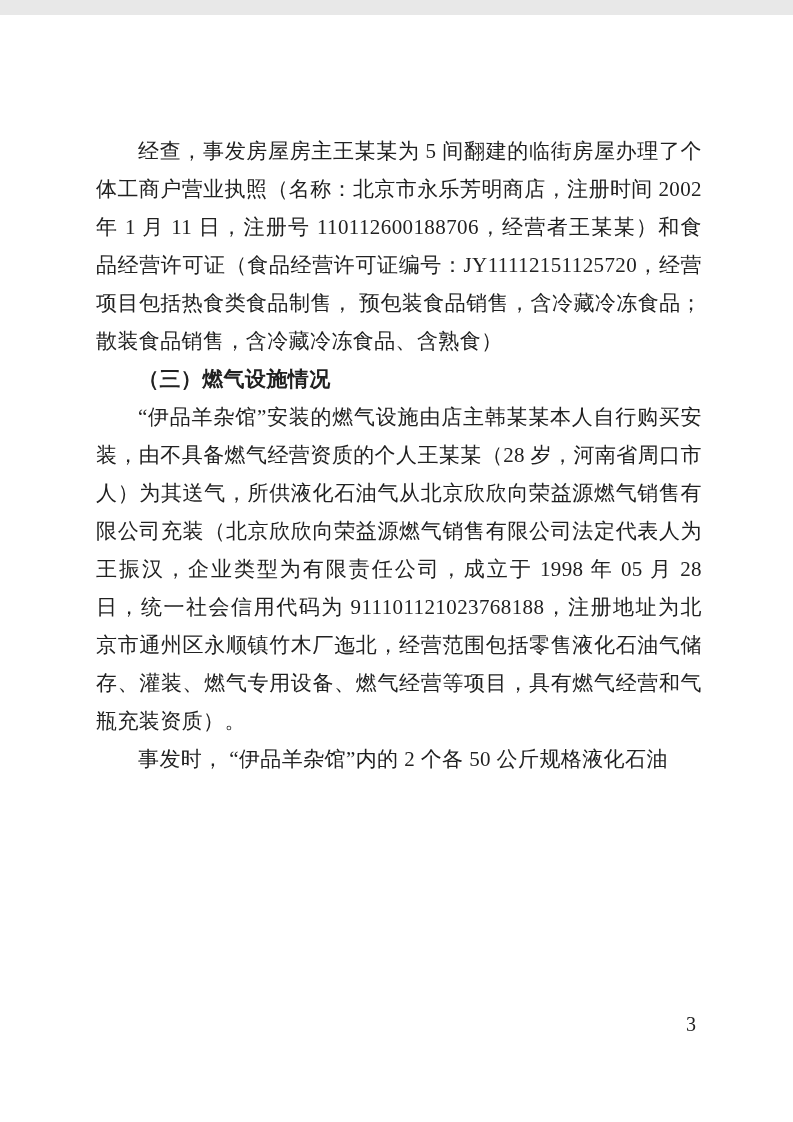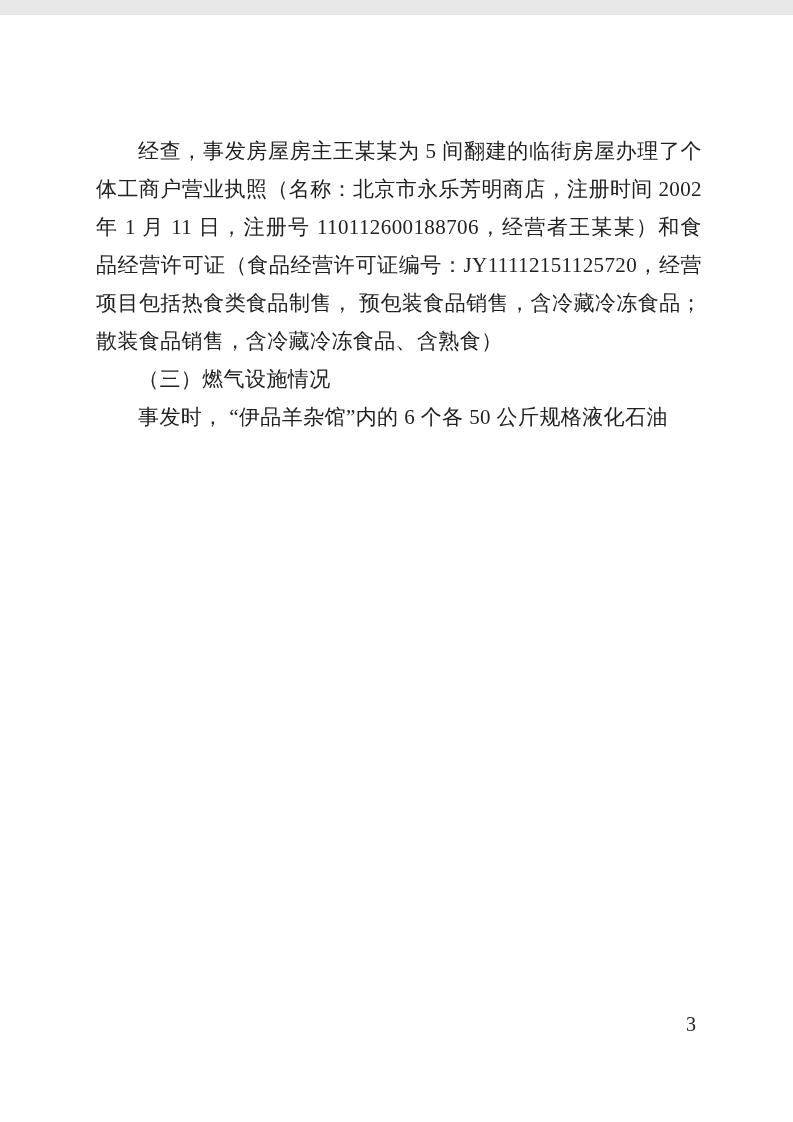--- a/index.html
+++ b/index.html
@@ -30,35 +30,36 @@
   .content p {
     margin: 0;
     padding: 0;
     text-indent: 2em;
     word-break: break-all;
   }
   .section-heading {
     margin: 0;
     padding: 0;
     text-indent: 2em;
-    font-weight: normal;
+    font-weight: bold;
   }
   .page-number {
     position: absolute;
     right: 97px;
     top: 995px;
     font-size: 20px;
     line-height: 28px;
     color: #212121;
     font-family: "Liberation Serif", "DejaVu Serif", serif;
   }
 </style>
 </head>
 <body>
 
 <div class="page">
   <div class="content">
     <p>经查，事发房屋房主王某某为 5 间翻建的临街房屋办理了个体工商户营业执照（名称：北京市永乐芳明商店，注册时间 2002 年 1 月 11 日，注册号 110112600188706，经营者王某某）和食品经营许可证（食品经营许可证编号：JY11112151125720，经营项目包括热食类食品制售， 预包装食品销售，含冷藏冷冻食品；散装食品销售，含冷藏冷冻食品、含熟食）</p>
     <p class="section-heading">（三）燃气设施情况</p>
-    <p>事发时， “伊品羊杂馆”内的 6 个各 50 公斤规格液化石油</p>
+    <p>“伊品羊杂馆”安装的燃气设施由店主韩某某本人自行购买安装，由不具备燃气经营资质的个人王某某（28 岁，河南省周口市人）为其送气，所供液化石油气从北京欣欣向荣益源燃气销售有限公司充装（北京欣欣向荣益源燃气销售有限公司法定代表人为王振汉，企业类型为有限责任公司，成立于 1998 年 05 月 28 日，统一社会信用代码为 911101121023768188，注册地址为北京市通州区永顺镇竹木厂迤北，经营范围包括零售液化石油气储存、灌装、燃气专用设备、燃气经营等项目，具有燃气经营和气瓶充装资质）。</p>
+    <p>事发时， “伊品羊杂馆”内的 2 个各 50 公斤规格液化石油</p>
   </div>
   <div class="page-number">3</div>
 </div>
 
 </body></html>

